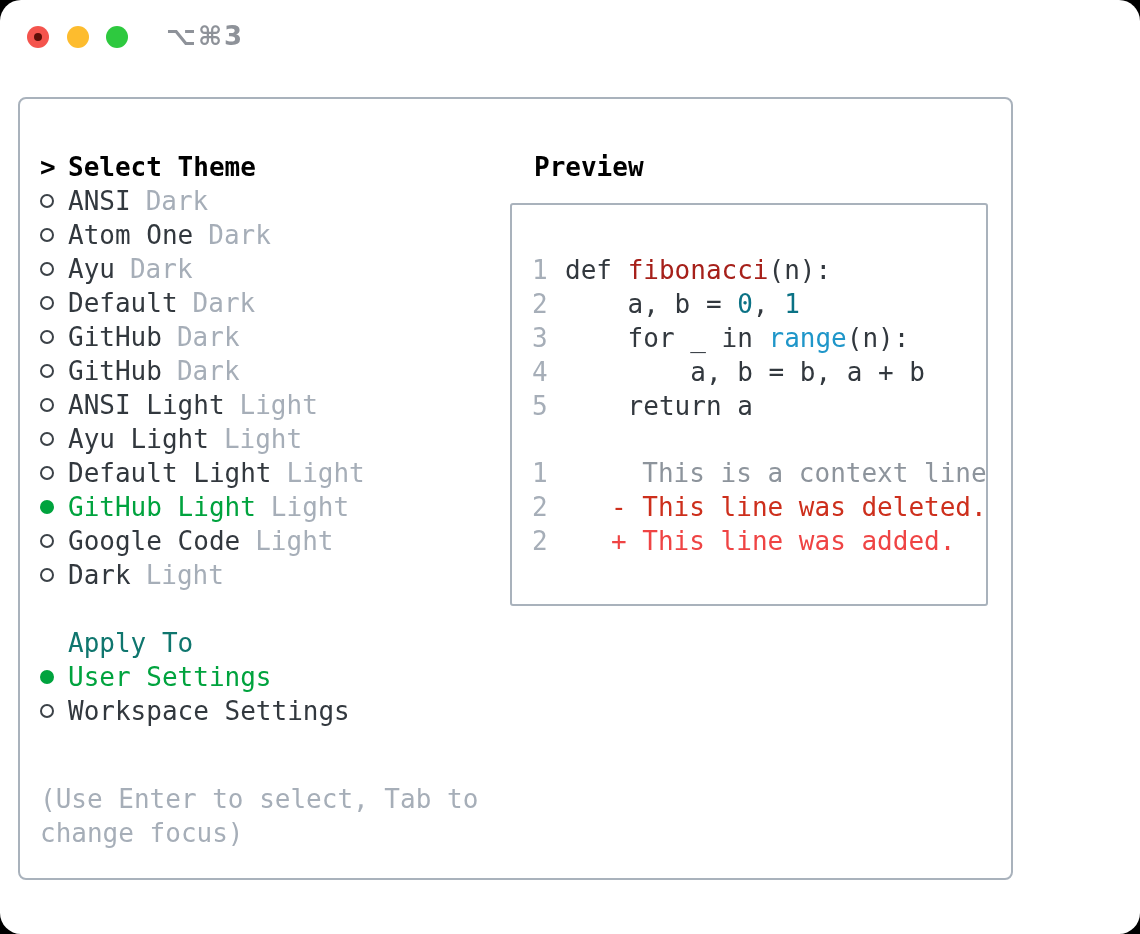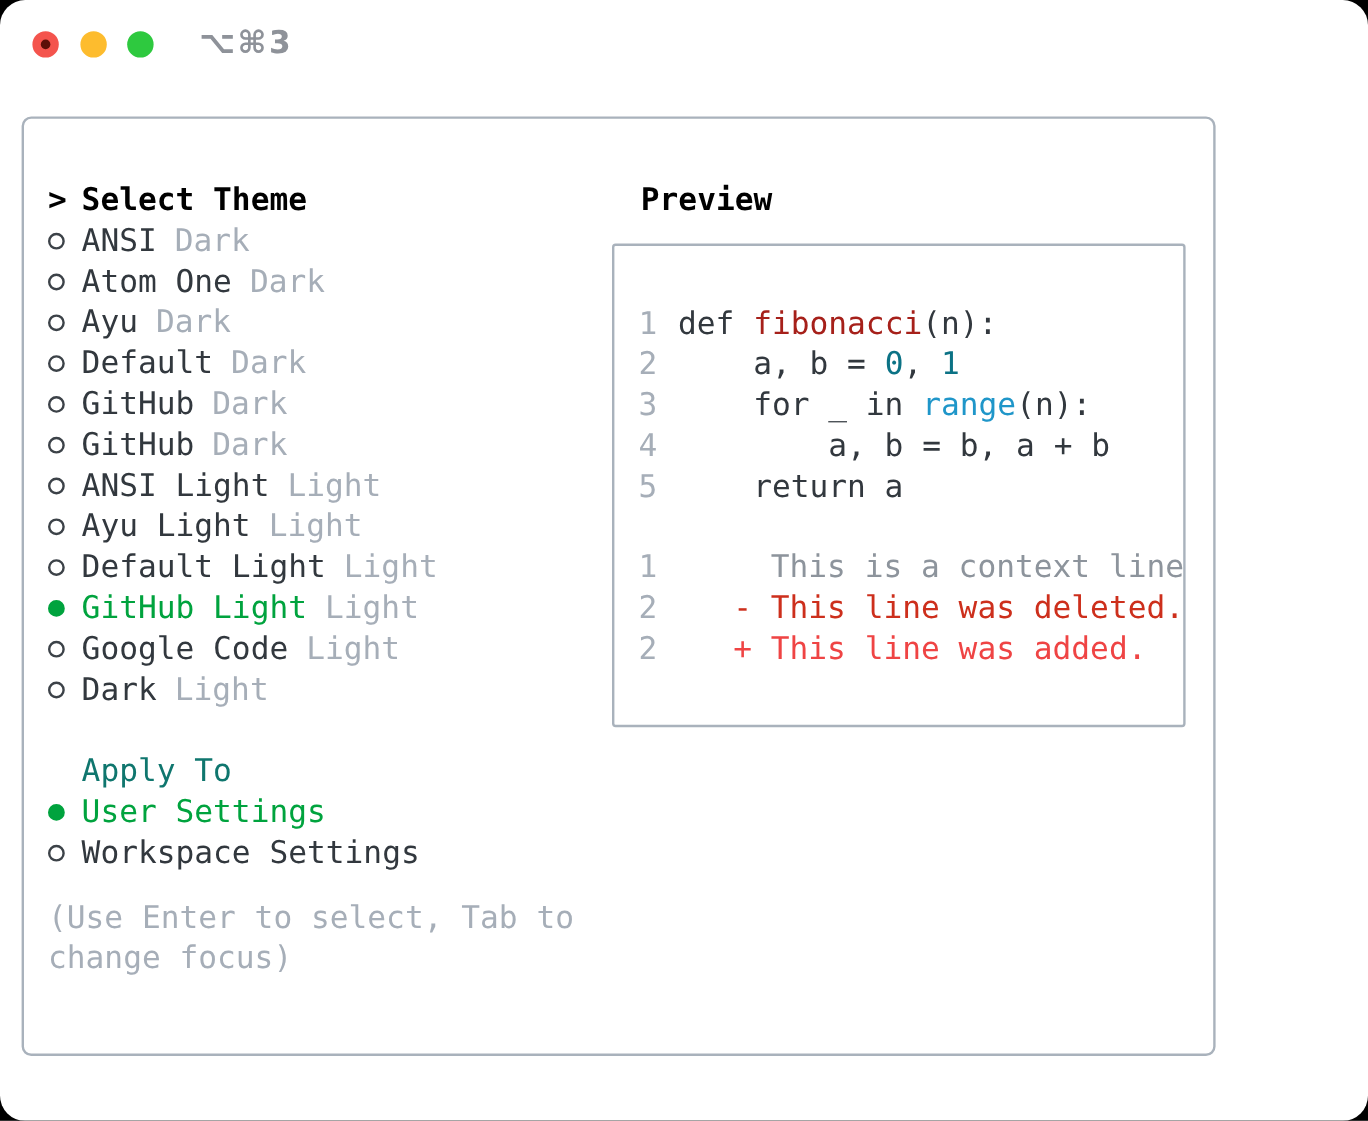--- a/index.html
+++ b/index.html
@@ -38,21 +38,21 @@
     border:2px solid #3c4248;box-sizing:border-box;background:transparent;
   }
   .bullet.selected{background:#00a33e;border-color:#00a33e;}
   .name{color:#32383e;}
   .name.green{color:#00a33e;}
   .variant{color:#a6aeb8;margin-left:15px;}
   .hdr{color:#000;font-weight:bold;}
   .subhdr{color:#0f766e;}
   .theme-section{position:absolute;left:20px;top:51px;}
   .apply-section{position:absolute;left:20px;top:527px;}
-  .hint{position:absolute;left:20px;top:649px;color:#a6aeb8;font-size:26px;line-height:34px;}
+  .hint{position:absolute;left:20px;top:683px;color:#a6aeb8;font-size:26px;line-height:34px;}
   
   .preview-heading{position:absolute;left:482px;top:51px;height:34px;line-height:34px;
     font-size:26px;font-weight:bold;color:#000;margin-left:32px;}
   .preview-box{
     position:absolute;left:490px;top:104px;width:478px;height:403px;
     border:2px solid #a9b2bc;border-radius:3px;box-sizing:border-box;
     padding:48px 0 0 20px;overflow:hidden;
   }
   .cline{height:34px;line-height:34px;font-size:26px;white-space:pre;}
   .lineno{display:inline-block;width:33px;color:#a6aeb8;}

